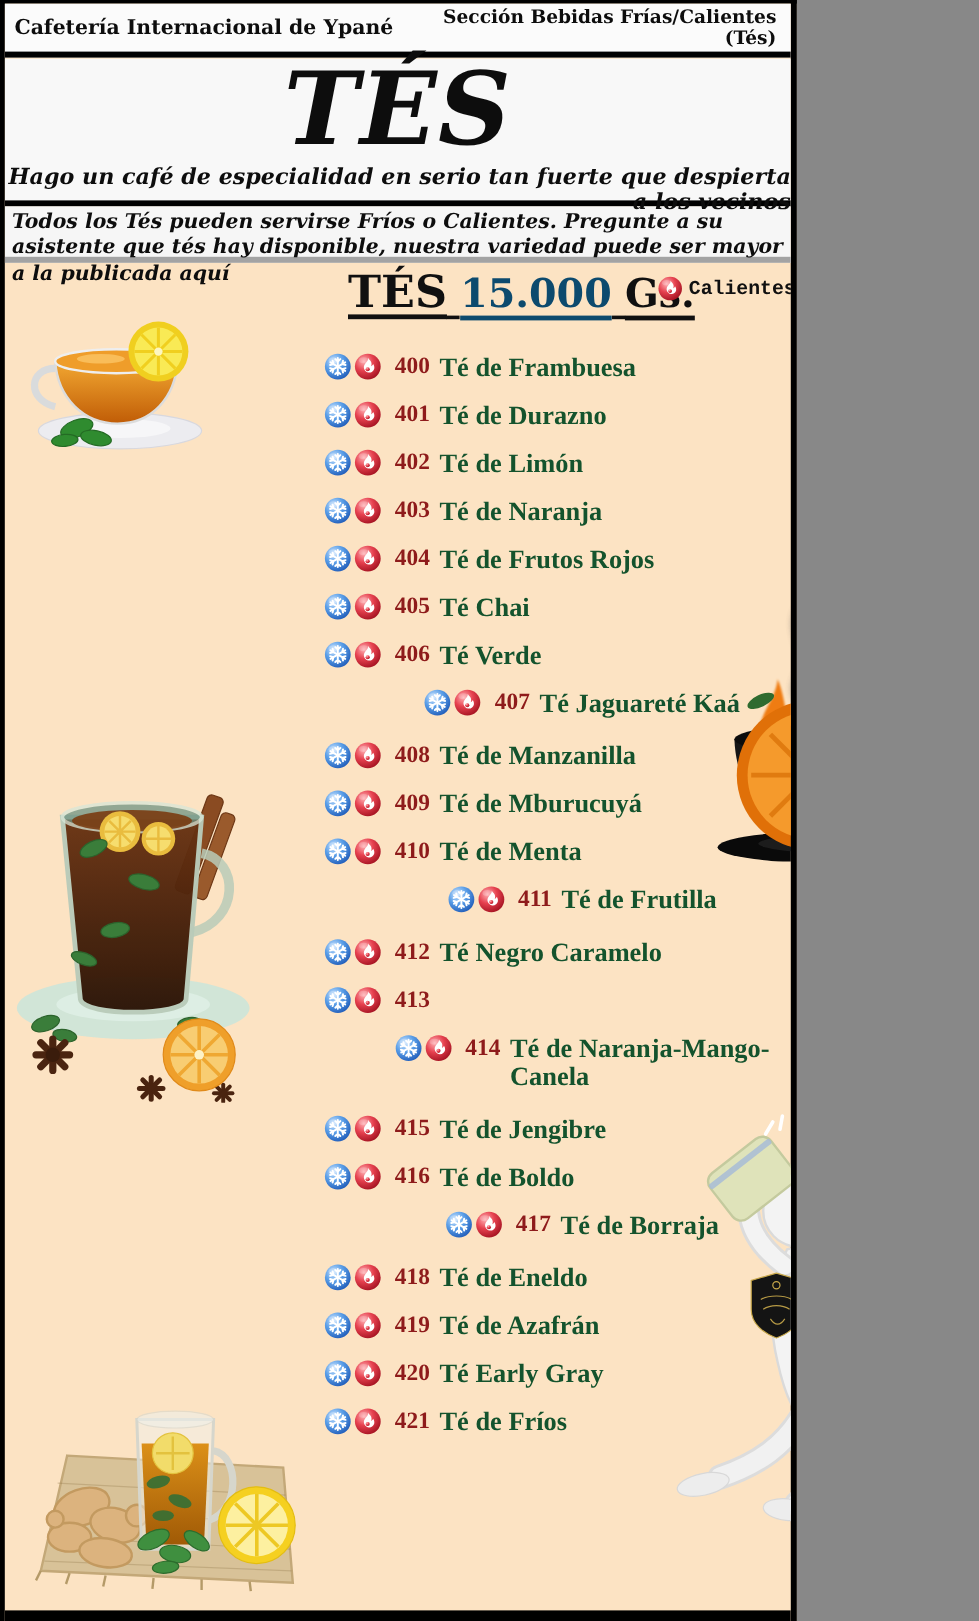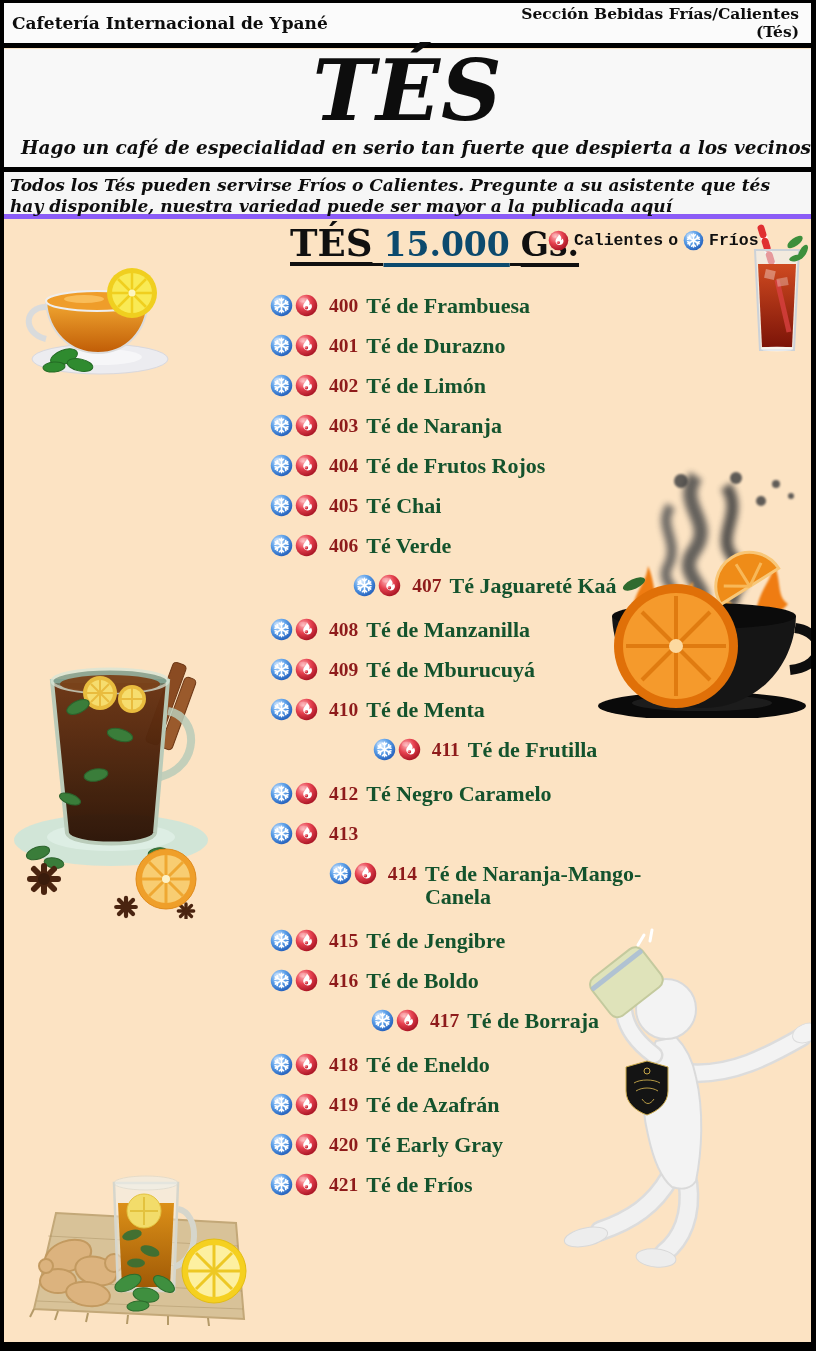--- a/index.html
+++ b/index.html
@@ -1,29 +1,29 @@
 <!DOCTYPE html>
 <html><head>
 <meta charset="utf-8">
 <style>
   html,body{margin:0;padding:0;background:#888;}
   .page{
-    position:relative;width:816px;height:1351px;box-sizing:border-box;
+    position:relative;width:664px;height:1351px;box-sizing:border-box;
     background:#fce3c3;border-top:3px solid #000;border-left:4px solid #000;border-right:5px solid #000;
     font-family:"DejaVu Serif","Liberation Serif",serif;color:#0d0d0d;overflow:hidden;
   }
   
   .header{height:45px;box-sizing:border-box;background:#fbfbfb;border-bottom:5px solid #000;
           display:flex;justify-content:space-between;}
   .header-left{font-weight:bold;font-size:17px;padding:10px 0 0 8px;}
   .header-right{font-weight:bold;font-size:15.5px;line-height:18px;text-align:right;padding:2px 12px 0 0;}
   .title-block{height:123px;box-sizing:border-box;background:#f8f8f8;border-bottom:5px solid #000;text-align:center;}
   .big-title{font-size:84px;font-style:italic;font-weight:bold;line-height:1;margin-top:1px;letter-spacing:1px;}
   .tagline{font-size:18.5px;font-style:italic;font-weight:bold;margin-top:4px;text-align:right;}
-  .note{height:47px;box-sizing:border-box;background:#f6f6f6;border-bottom:5px solid #8b5cf6;
+  .note{height:47px;box-sizing:border-box;background:#f6f6f6;border-bottom:5px solid #a3a3a3;
         padding:3px 6px 0 6px;font-size:17px;font-style:italic;font-weight:bold;line-height:1.25;}
   .main{position:relative;height:1123px;}
   .footer{height:10px;background:#000;}
   
   .price-line{position:absolute;left:286px;top:2px;font-weight:bold;white-space:nowrap;}
   .price-line .ph{font-size:37px;color:#101010;text-decoration:underline;text-decoration-thickness:3.5px;text-underline-offset:6px;}
   .price-line .pr{font-size:33px;color:#0c4a6e;text-decoration:underline;text-decoration-thickness:3.5px;text-underline-offset:7px;}
   .price-line .pc{font-size:33px;color:#101010;text-decoration:underline;text-decoration-thickness:3.5px;text-underline-offset:7px;}
   .usp{display:inline-block;width:11px;height:4px;border-bottom:3.5px solid #101010;vertical-align:-10px;}
   .legend{position:absolute;left:544px;top:11px;display:flex;align-items:center;gap:5px;

